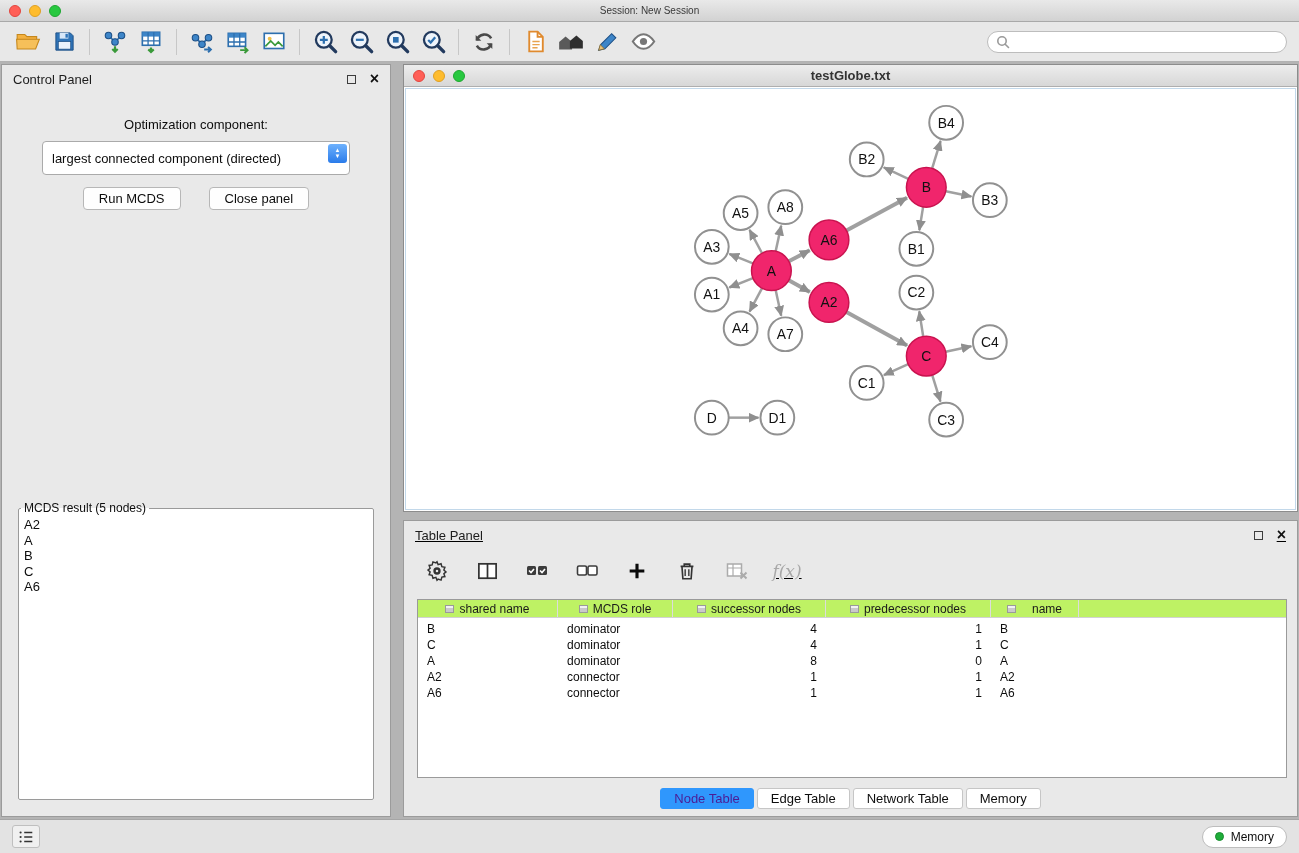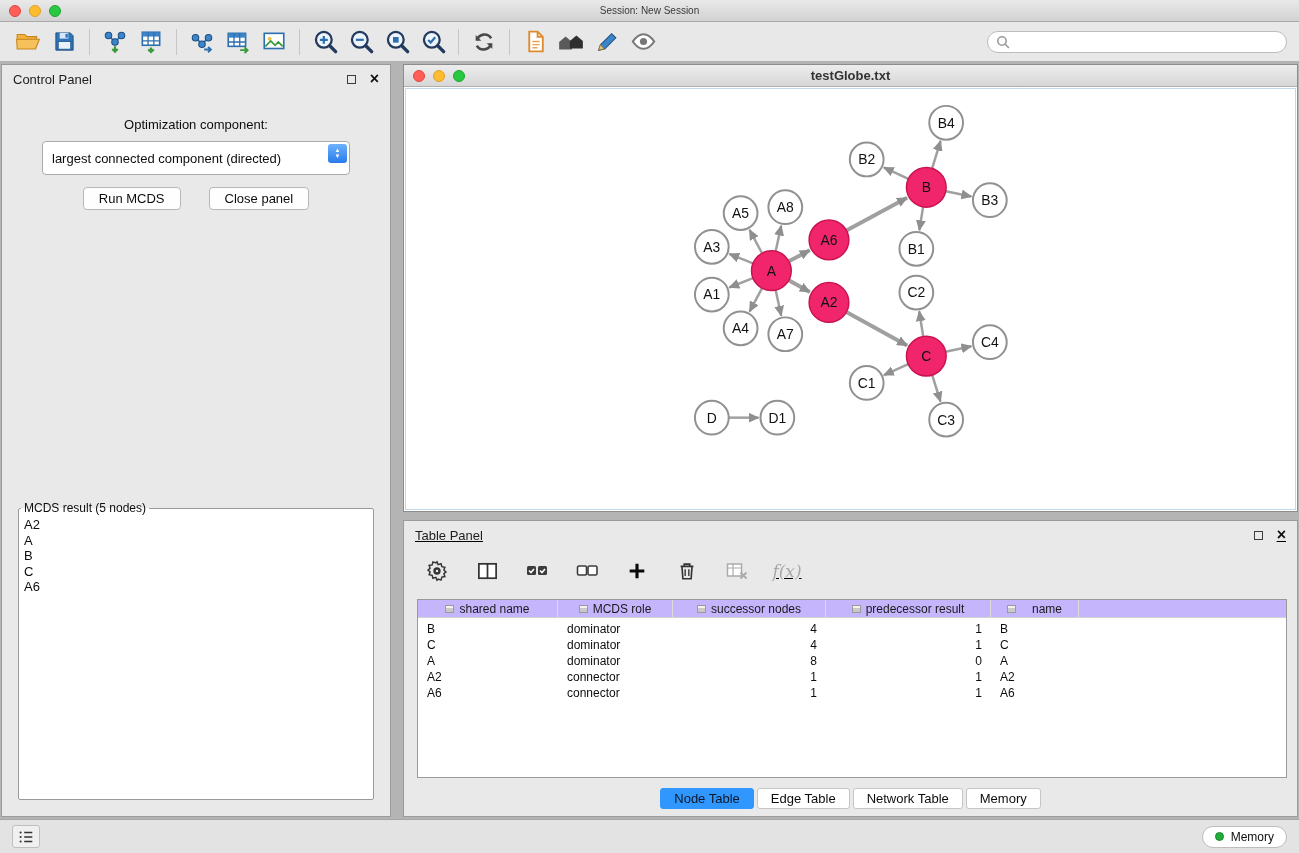--- a/index.html
+++ b/index.html
@@ -52,30 +52,30 @@
 .win-title{position:absolute;left:0;right:0;text-align:center;font-size:13px;font-weight:bold;color:#333;}
 .net-canvas{position:absolute;left:1px;right:1px;top:23px;bottom:1px;background:#fff;border:1px solid #c2d8ea;}
 .net-canvas svg{width:100%;height:100%;display:block;}
 
 
 #table-panel{left:403px;top:458px;right:1px;bottom:2px;text-decoration:underline;}
 .tt-row{display:flex;align-items:center;gap:24px;padding:4px 0 0 20px;height:40px;}
 .ticon{width:26px;height:26px;display:flex;align-items:center;justify-content:center;}
 .fx{font-family:"DejaVu Serif",serif;font-style:italic;font-size:17px;color:#a8a8a8;}
 .table-wrap{position:absolute;left:13px;right:10px;top:78px;bottom:38px;background:#fff;border:1px solid #9a9a9a;overflow:hidden;}
-.thead{display:flex;background:#c4b5fd;border-bottom:1px solid #d2d2d2;height:18px;}
+.thead{display:flex;background:#bef264;border-bottom:1px solid #d2d2d2;height:18px;}
 .th{display:flex;align-items:center;justify-content:center;gap:5px;font-size:12px;color:#1a1a1a;border-right:1px solid #dcdcdc;overflow:hidden;}
 .th.fill{flex:1;border-right:none;}
 .hicon{width:9px;height:8px;border:1px solid #9a9a9a;background:linear-gradient(#f2f2f2 40%,#c9c9c9 40%);flex:none;}
 .tbody{padding-top:3px;}
 .tr{display:flex;height:16px;align-items:center;}
 .td{font-size:12px;color:#0d0d0d;padding:0 9px;white-space:nowrap;overflow:hidden;}
 .table-tabs{position:absolute;left:0;right:0;bottom:7px;display:flex;justify-content:center;gap:3px;}
 .table-tabs .tab{font-size:13px;padding:2px 13px;background:#fff;border:1px solid #c6c6c6;border-radius:3px;color:#0d0d0d;}
-.table-tabs .tab.active{background:#2f97fd;border-color:#2f97fd;color:#0f172a;}
+.table-tabs .tab.active{background:#2f97fd;border-color:#2f97fd;color:#4c1d95;}
 
 
 .statusbar{position:absolute;left:0;right:0;bottom:0;height:34px;background:#e3e3e3;border-top:1px solid #a6a6a6;display:flex;align-items:center;padding:0 12px;}
 .status-left{width:28px;height:23px;border:1px solid #bfbfbf;border-radius:3px;background:#f0f0f0;display:flex;align-items:center;justify-content:center;}
 .memory-btn{margin-left:auto;display:flex;align-items:center;gap:7px;background:#fff;border:1px solid #bdbdbd;border-radius:11px;height:22px;padding:0 12px;font-size:12px;color:#0d0d0d;}
 .dot{width:9px;height:9px;border-radius:50%;background:#1fae3a;border:1px solid #178c2d;}
 </style>
 </head>
 <body>
 
@@ -443,21 +443,21 @@
           <div class="th" style="width: 115px;">
             <span class="hicon"></span>
             <span>MCDS role</span>
           </div>
           <div class="th" style="width: 153px;">
             <span class="hicon"></span>
             <span>successor nodes</span>
           </div>
           <div class="th" style="width: 165px;">
             <span class="hicon"></span>
-            <span>predecessor result</span>
+            <span>predecessor nodes</span>
           </div>
           <div class="th" style="width: 88px; gap: 16px;">
             <span class="hicon"></span>
             <span>name</span>
           </div>
           <div class="th fill"></div>
         </div>
       <div class="tbody" id="tbody">
           <div class="tr">
             <div class="td" style="width: 140px; text-align: left;">B</div>

